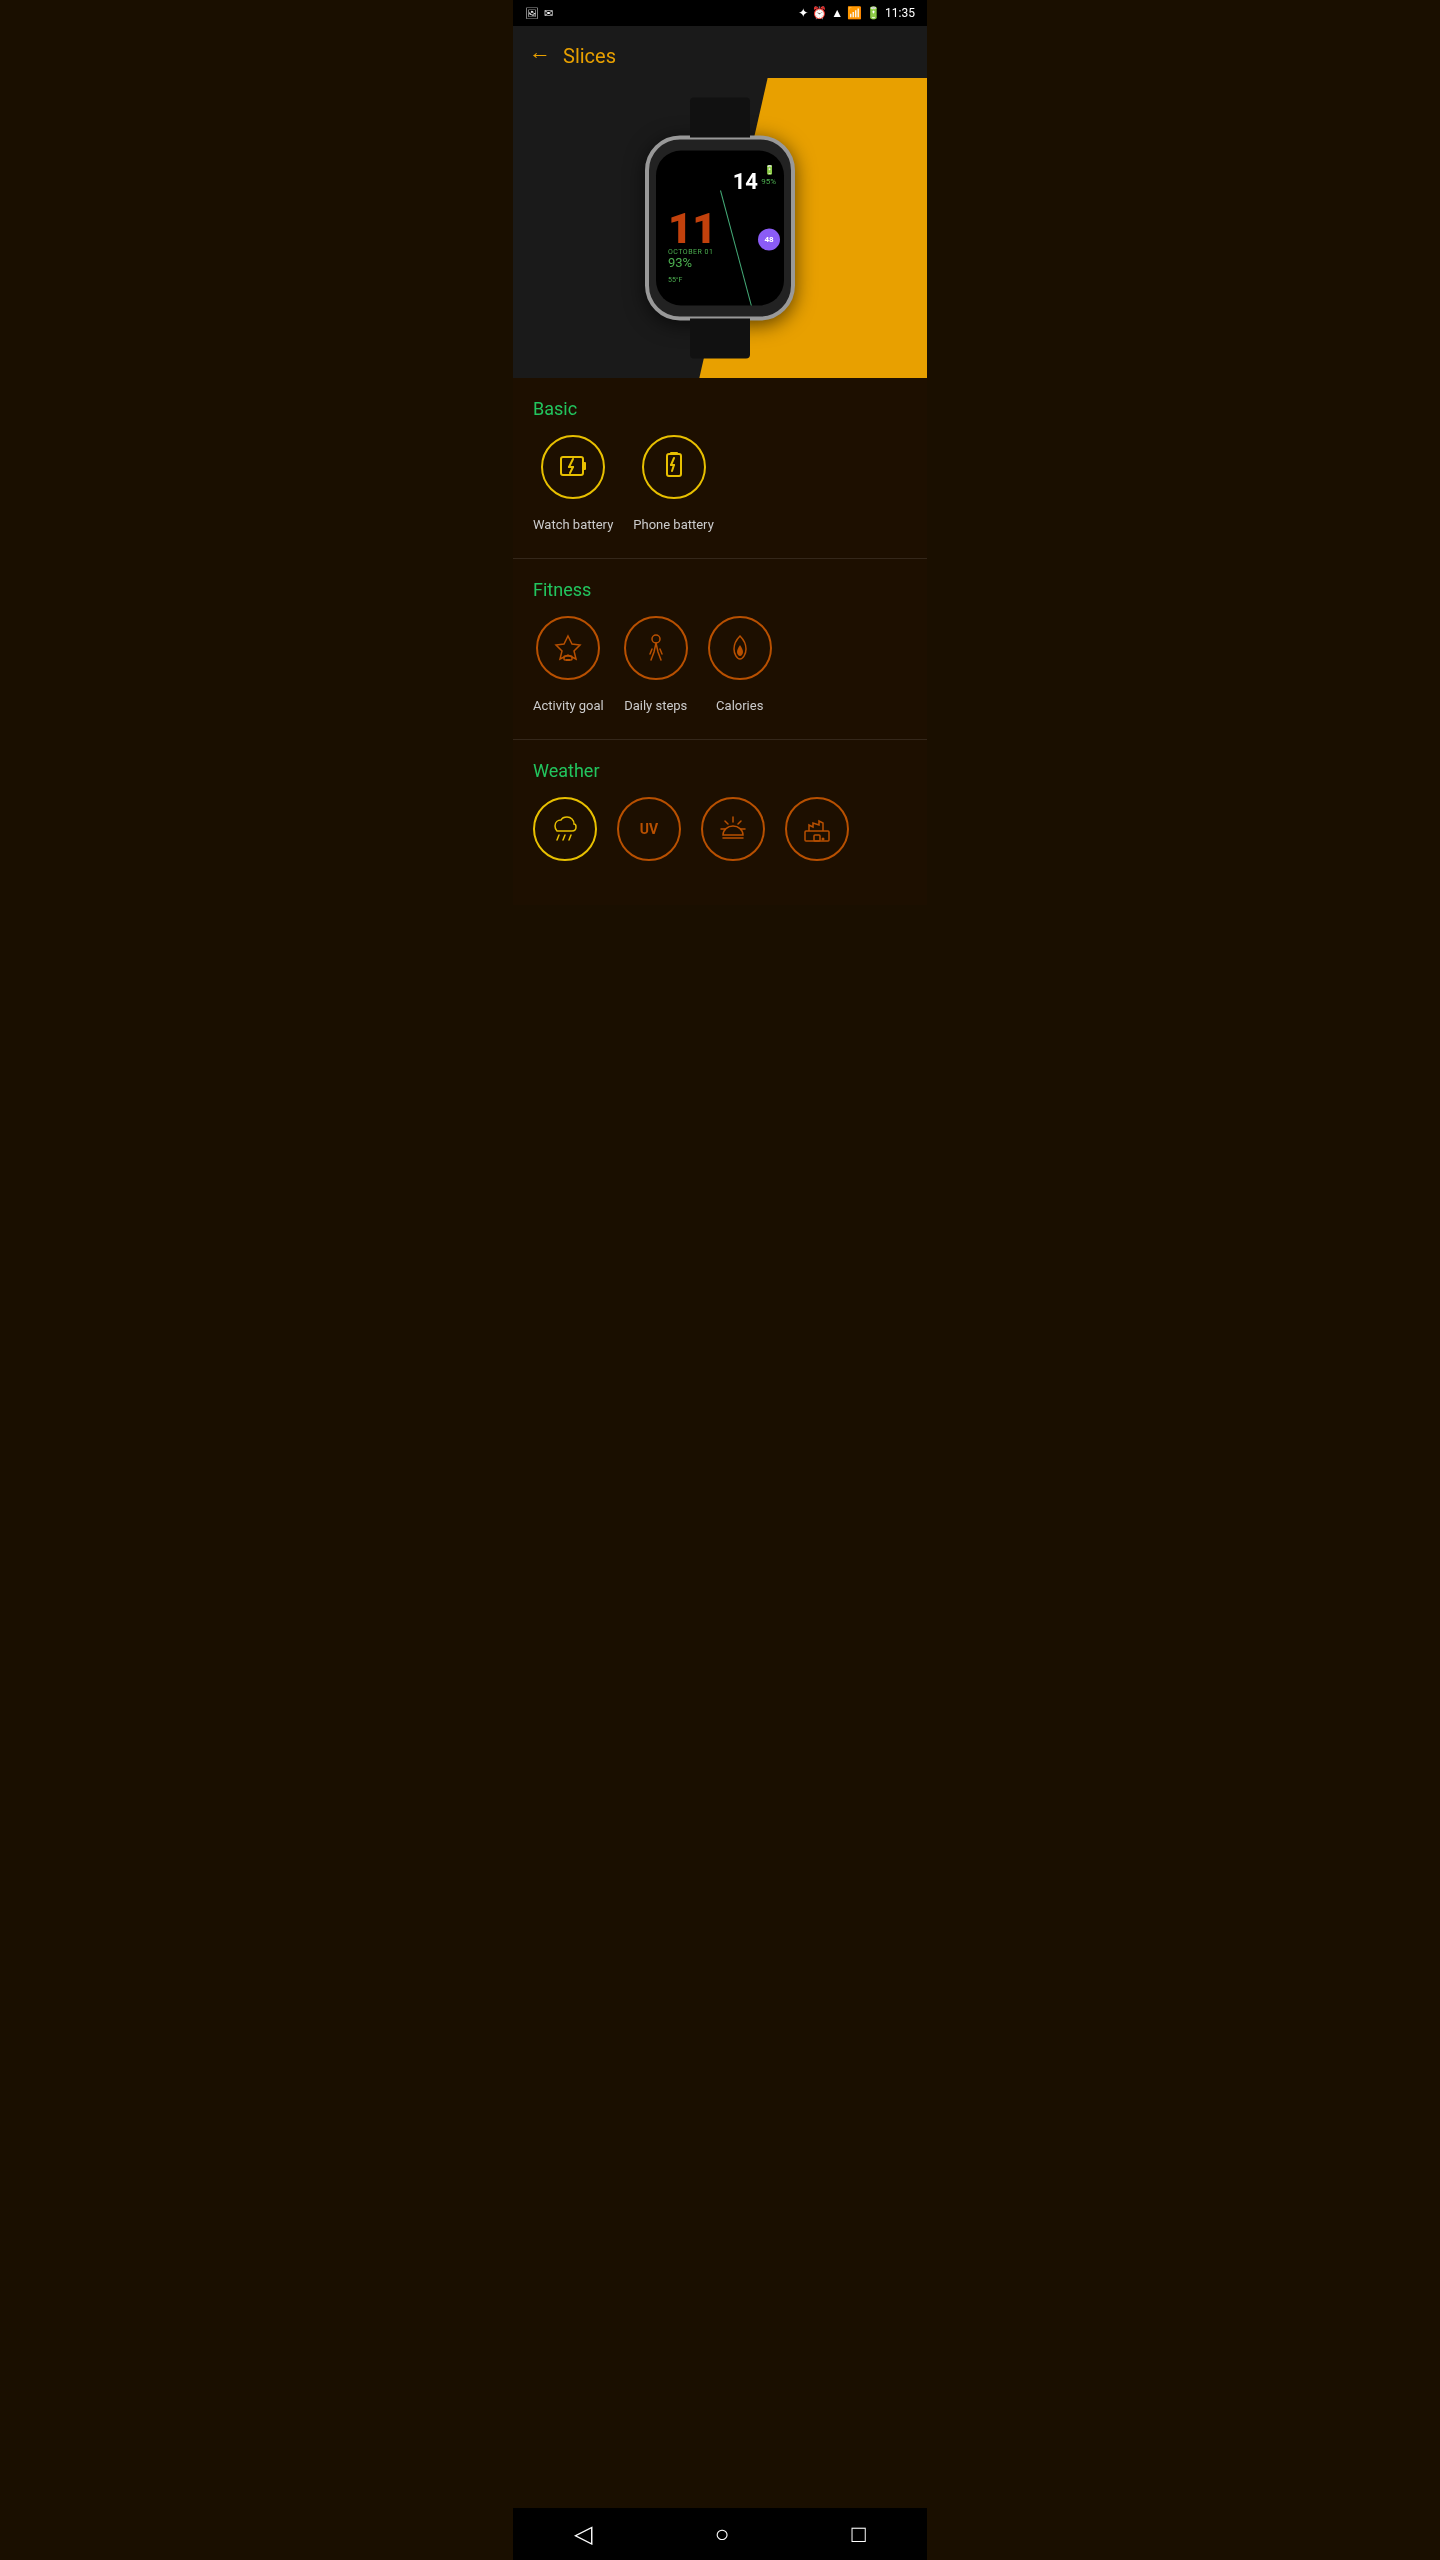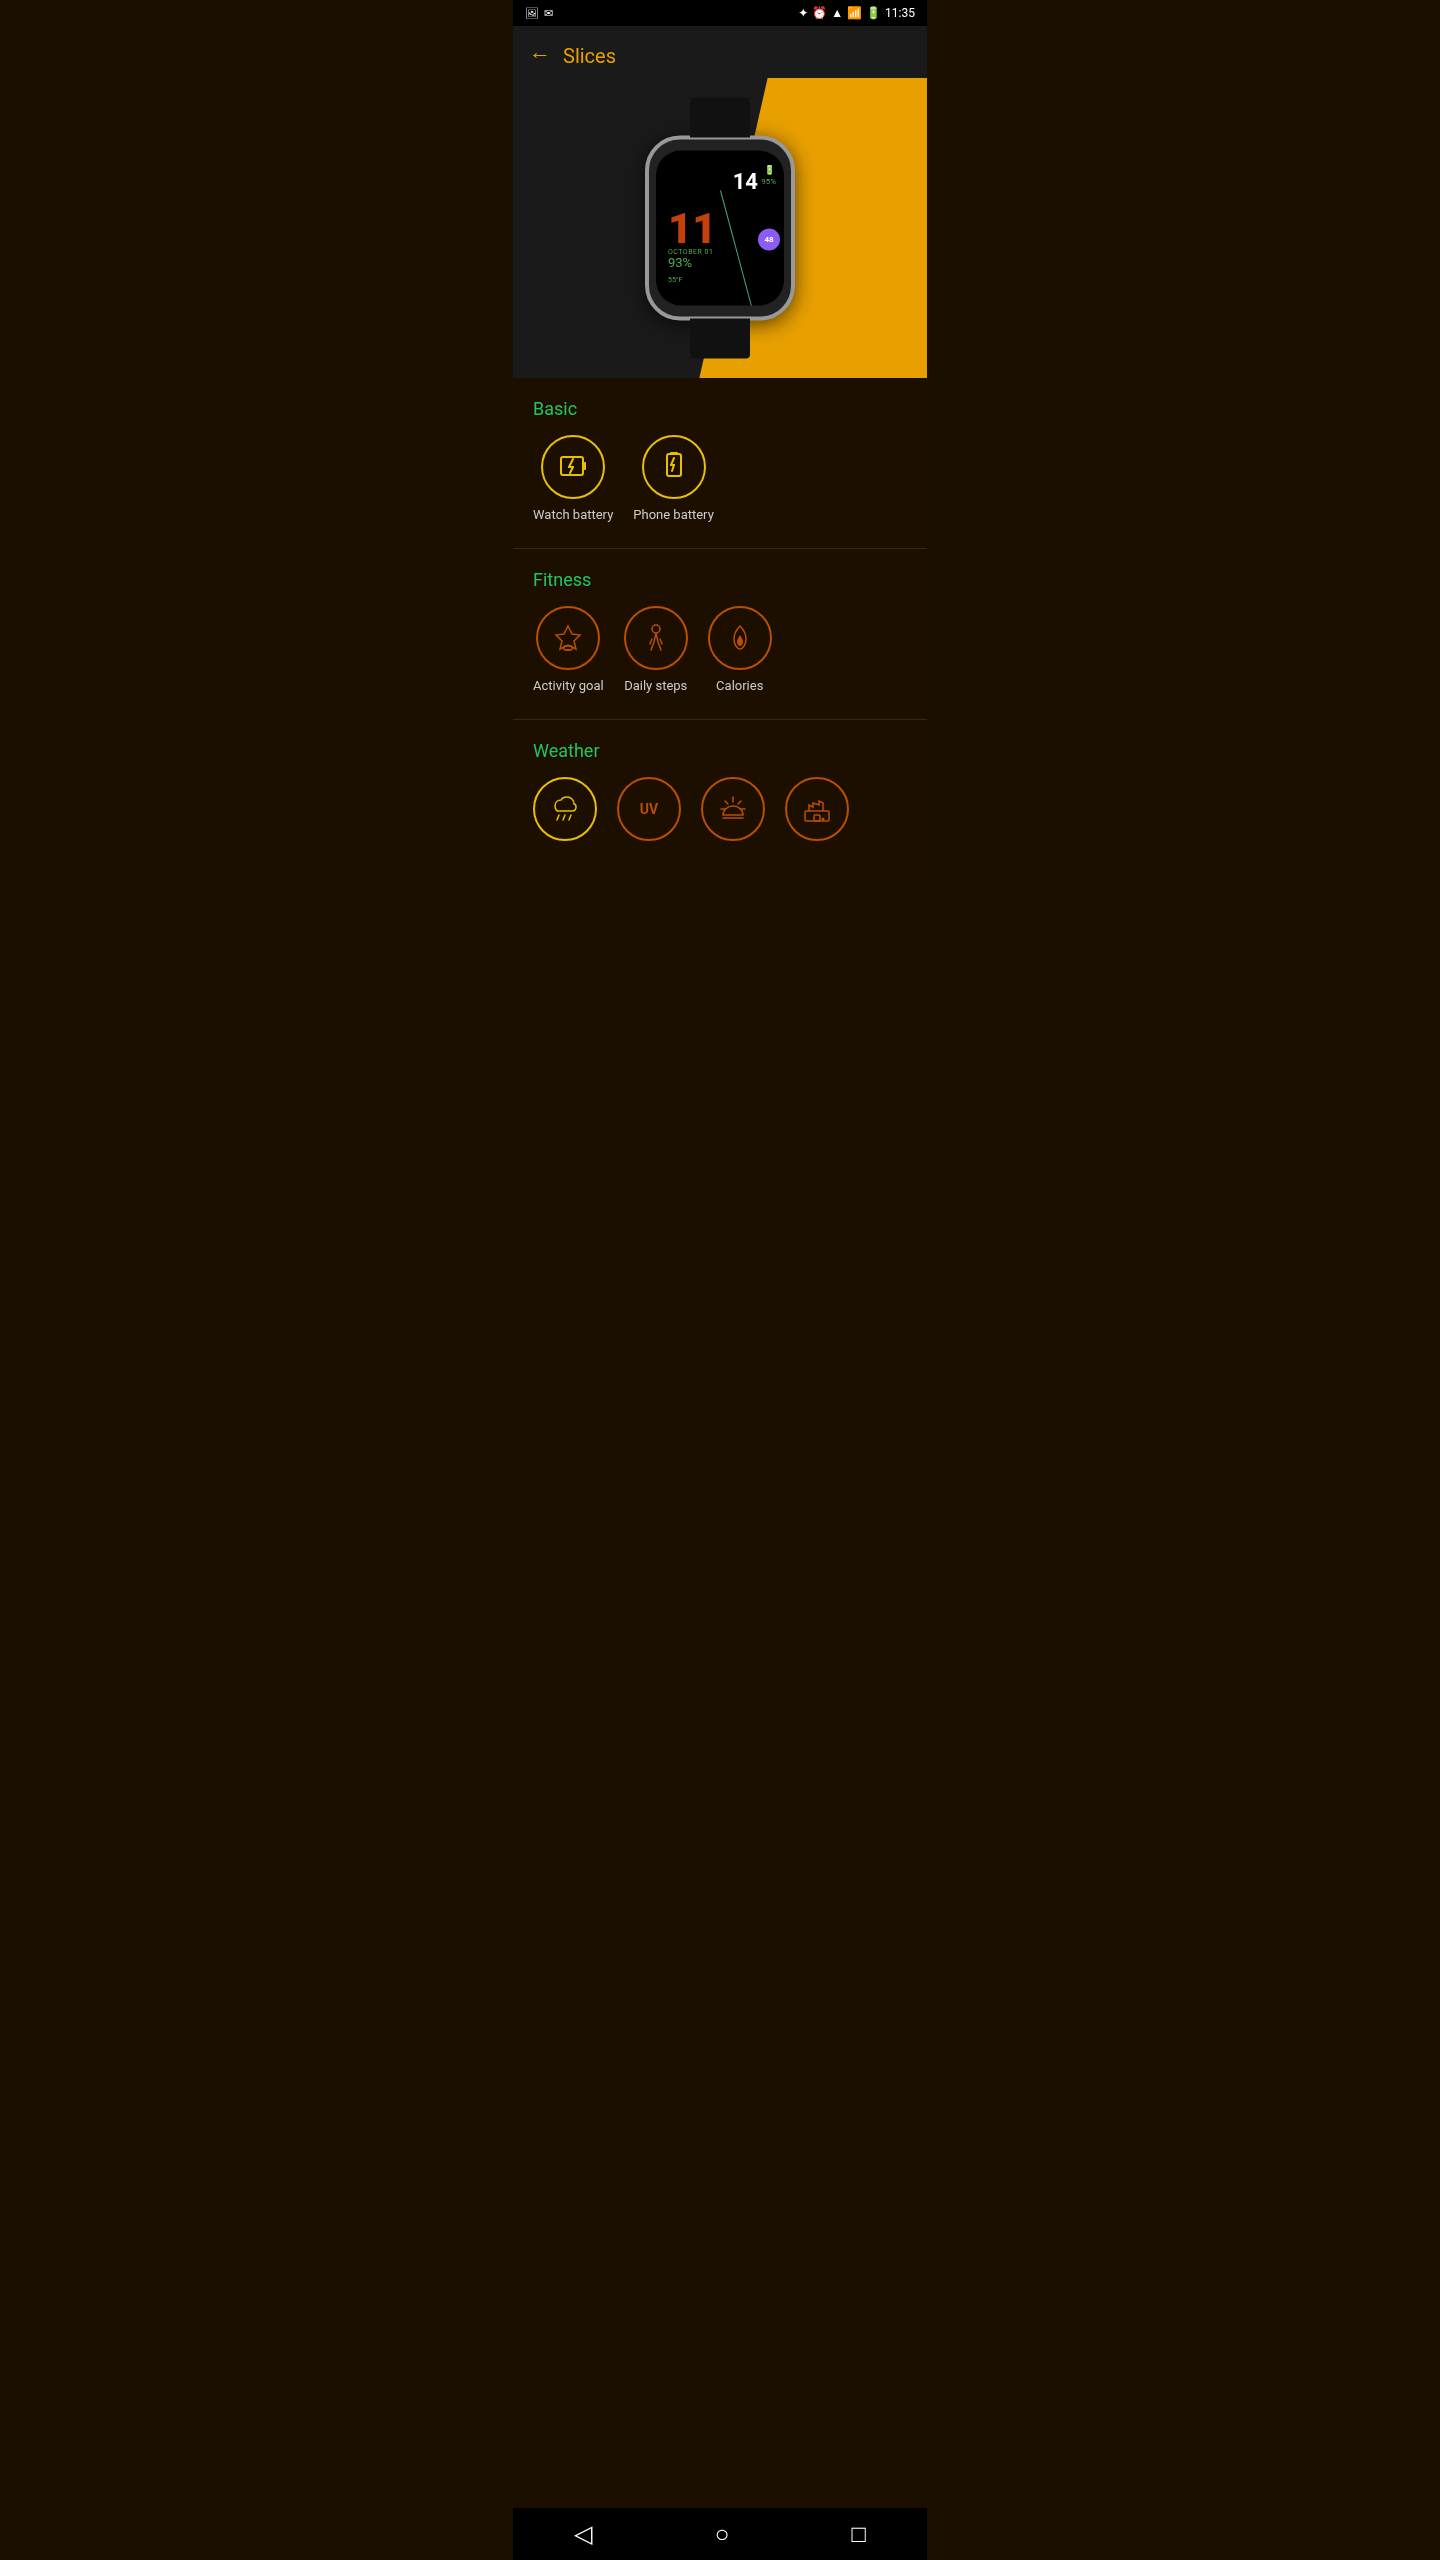--- a/index.html
+++ b/index.html
@@ -255,21 +255,21 @@
       display: flex;
       flex-direction: row;
       gap: 20px;
       padding-bottom: 16px;
     }
 
     .item-cell {
       display: flex;
       flex-direction: column;
       align-items: center;
-      gap: 8px;
+      gap: 18px;
       cursor: pointer;
     }
 
     .icon-circle {
       width: 64px;
       height: 64px;
       border-radius: 50%;
       border: 2px solid;
       display: flex;
       align-items: center;

